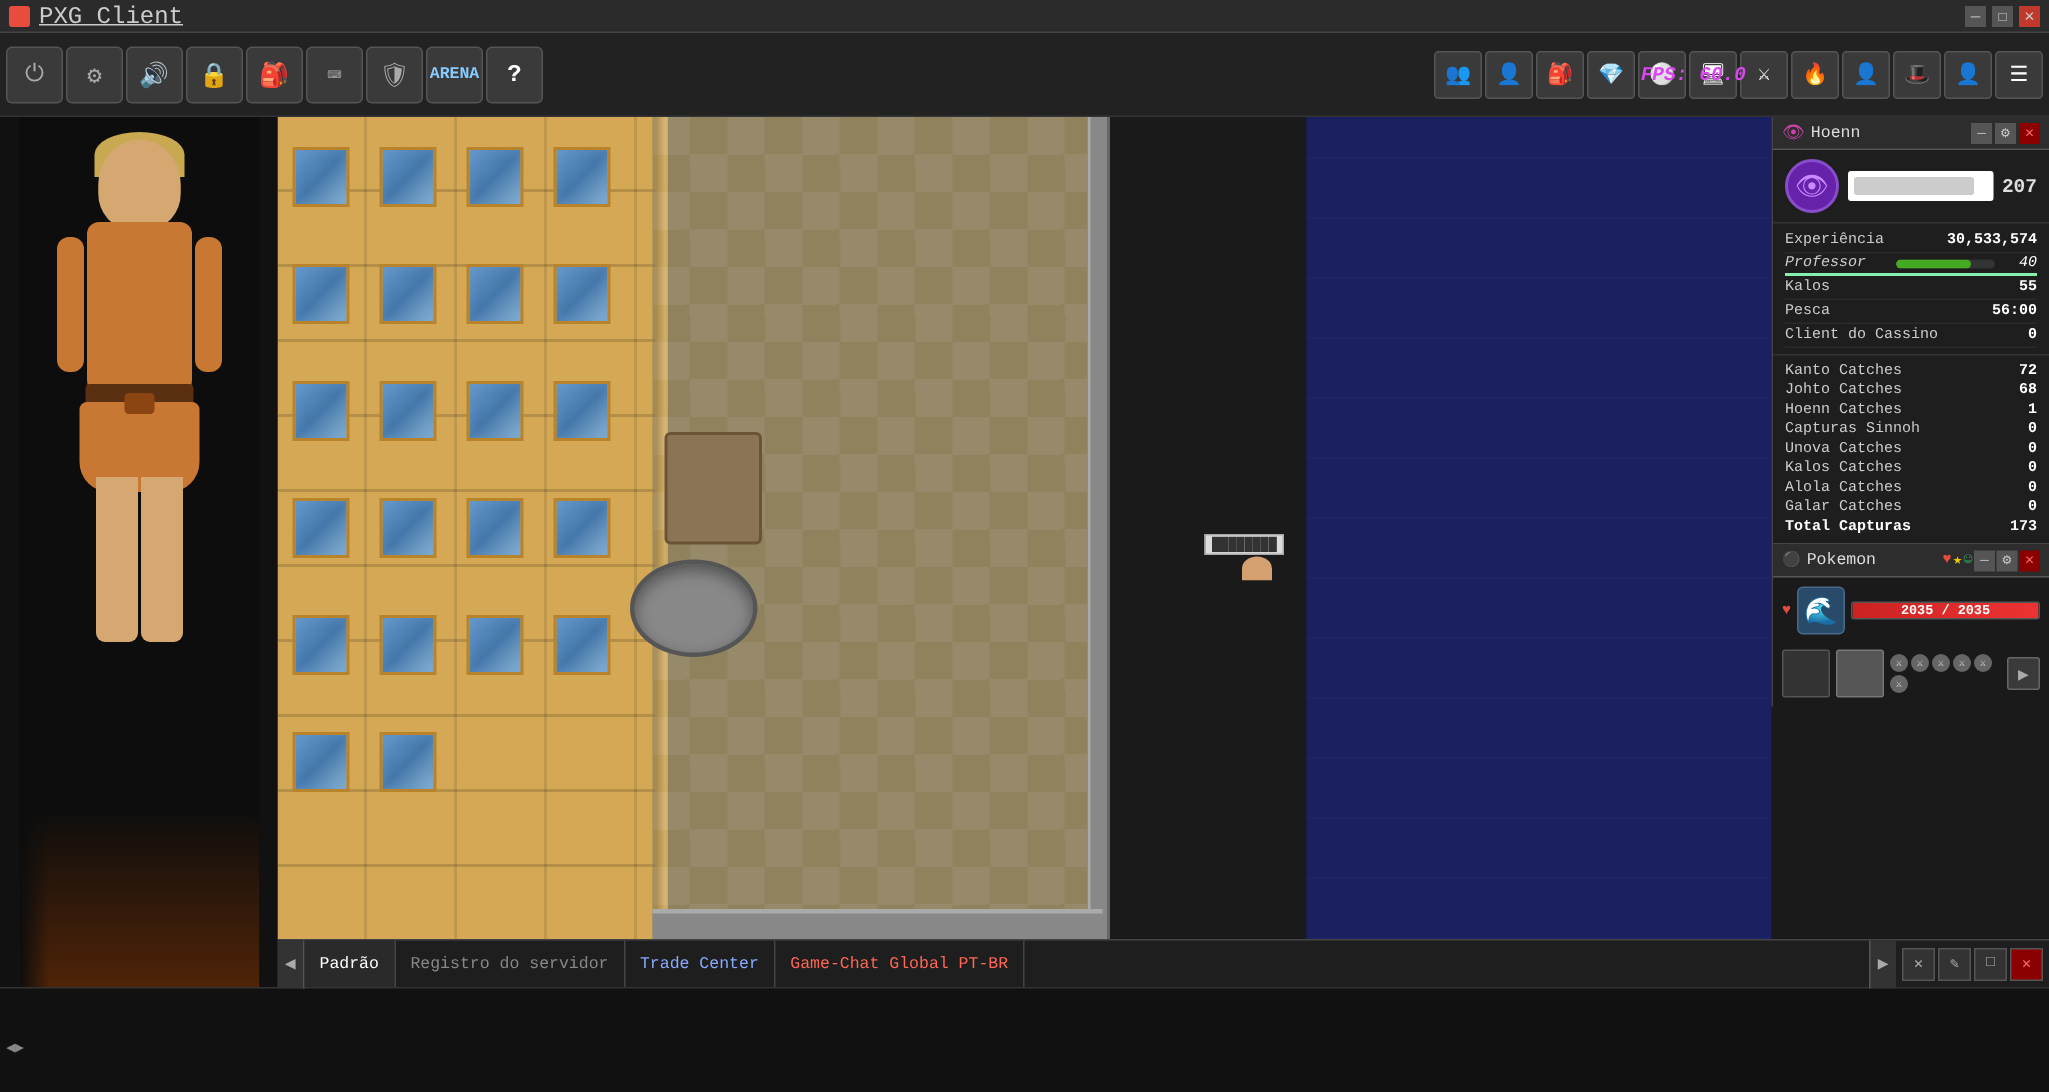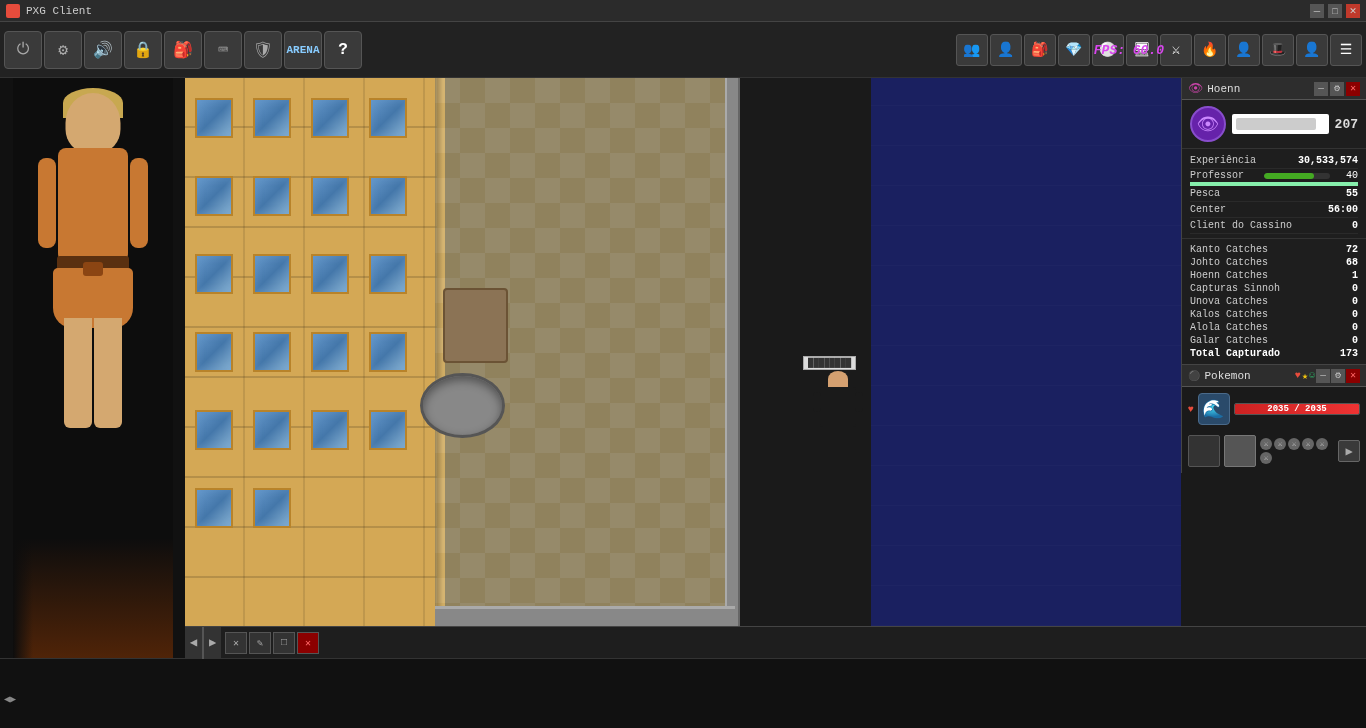--- a/index.html
+++ b/index.html
@@ -23,23 +23,24 @@
       border-bottom: 1px solid #444;
     }
     #titlebar .title-icon {
       width: 14px; height: 14px;
       background: #e74c3c;
       border-radius: 2px;
       margin-right: 6px;
       display: inline-block;
     }
     #titlebar .title-text {
-      font-size: 11px;
+      font-size: 16px;
       color: #ccc;
       flex: 1;
+      text-decoration: underline;
     }
     #titlebar .win-controls {
       display: flex;
       gap: 4px;
     }
     #titlebar .win-btn {
       width: 14px; height: 14px;
       background: #555;
       border: none;
       color: #ccc;
@@ -343,21 +344,22 @@
     .stat-value {
       color: #fff;
       font-size: 10px;
       font-weight: bold;
     }
     .stat-bar-row {
       display: flex;
       align-items: center;
       padding: 1px 0;
       gap: 4px;
-      border-bottom: 4px solid #86efac;
+      border-bottom: 2px solid #86efac;
+      font-style: italic;
     }
     .stat-bar-label {
       color: #ccc;
       font-size: 10px;
       width: 70px;
     }
     .stat-bar-container {
       flex: 1;
       height: 6px;
       background: #333;
@@ -754,25 +756,25 @@
             </div>
 
             <div class="stat-bar-row">
               <span class="stat-bar-label">Professor</span>
               <div class="stat-bar-container">
                 <div class="stat-bar-fill" style="width:75%;"></div>
               </div>
               <span class="stat-bar-value">40</span>
             </div>
             <div class="stat-row">
+              <span class="stat-label">Kalos</span>
+              <span class="stat-value">55</span>
+            </div>
+            <div class="stat-row">
               <span class="stat-label">Pesca</span>
-              <span class="stat-value">55</span>
-            </div>
-            <div class="stat-row">
-              <span class="stat-label">Center</span>
               <span class="stat-value">56:00</span>
             </div>
             <div class="stat-row">
               <span class="stat-label">Client do Cassino</span>
               <span class="stat-value">0</span>
             </div>
           </div>
 
           <div class="catches-section" id="catches-container">
           <div class="catch-row">
@@ -801,21 +803,21 @@
     </div>
               <div class="catch-row">
       <span class="catch-label" style="">Alola Catches</span>
       <span class="catch-value">0</span>
     </div>
               <div class="catch-row">
       <span class="catch-label" style="">Galar Catches</span>
       <span class="catch-value">0</span>
     </div>
               <div class="catch-row">
-      <span class="catch-label" style="color:#fff;font-weight:bold;">Total Capturado</span>
+      <span class="catch-label" style="color:#fff;font-weight:bold;">Total Capturas</span>
       <span class="catch-value">173</span>
     </div>
             </div>
 
           <div class="pokemon-panel">
             <div class="pokemon-header">
               <span class="pokemon-header-icon">⚫</span>
               <span class="pokemon-header-title">Pokemon</span>
               <div class="pokemon-icons-row">
                 <span class="poke-icon heart">♥</span>
@@ -860,20 +862,26 @@
           </div>
 
         </div>
 
       </div>
 
     </div>
 
     <div id="chatbar">
       <div class="chat-arrow-left">◀</div>
+      <div class="chat-tabs" id="chat-tabs-container">
+      <div class="chat-tab active">Padrão</div>
+          <div class="chat-tab inactive">Registro do servidor</div>
+          <div class="chat-tab trade">Trade Center</div>
+          <div class="chat-tab global">Game-Chat Global PT-BR</div>
+        </div>
       <div class="chat-arrow-right">▶</div>
       <div class="chat-controls">
         <div class="chat-ctrl-btn">✕</div>
         <div class="chat-ctrl-btn">✎</div>
         <div class="chat-ctrl-btn">□</div>
         <div class="chat-ctrl-btn red-x">✕</div>
       </div>
     </div>
 
   </div>

